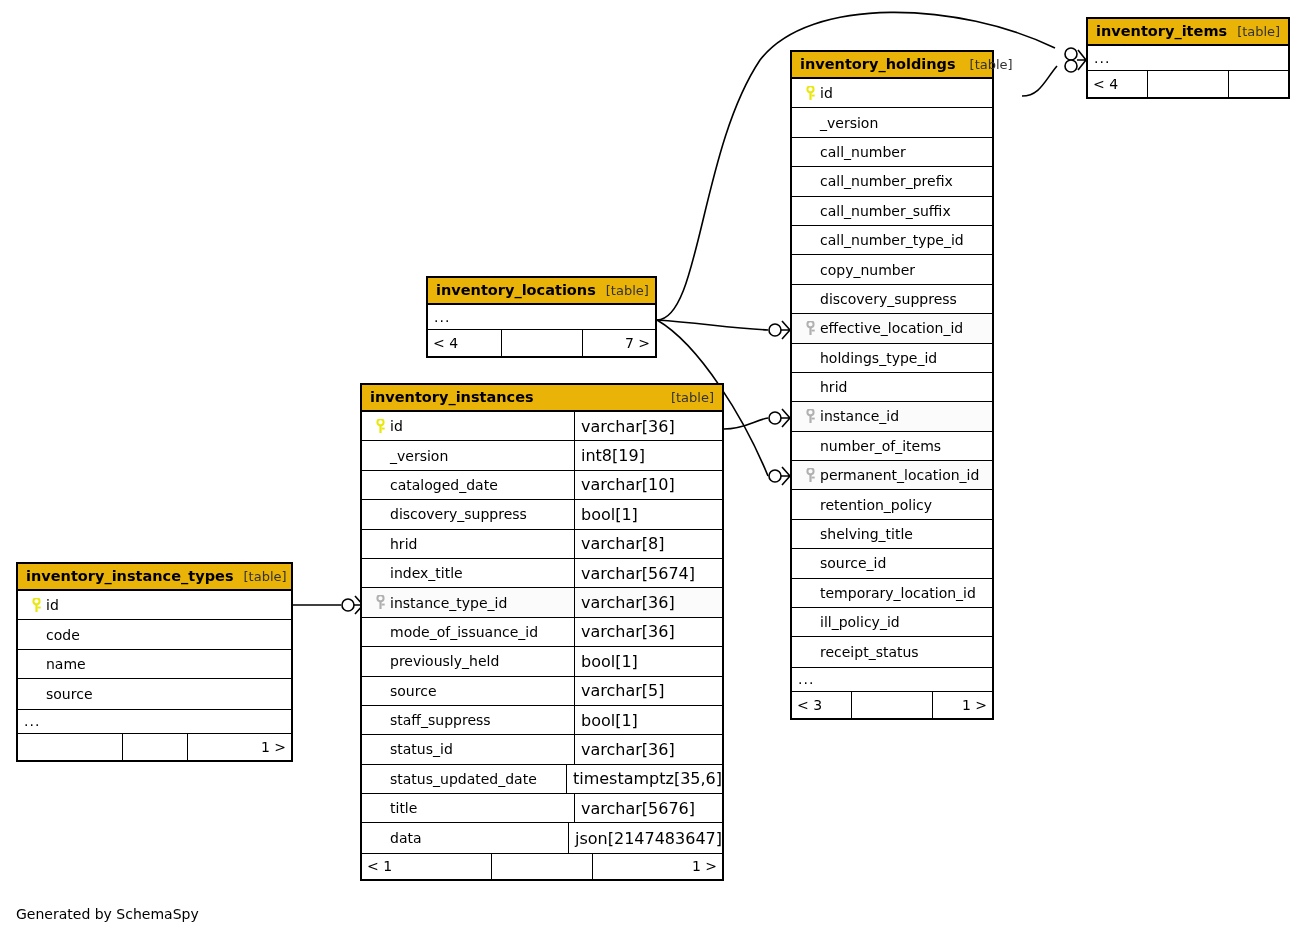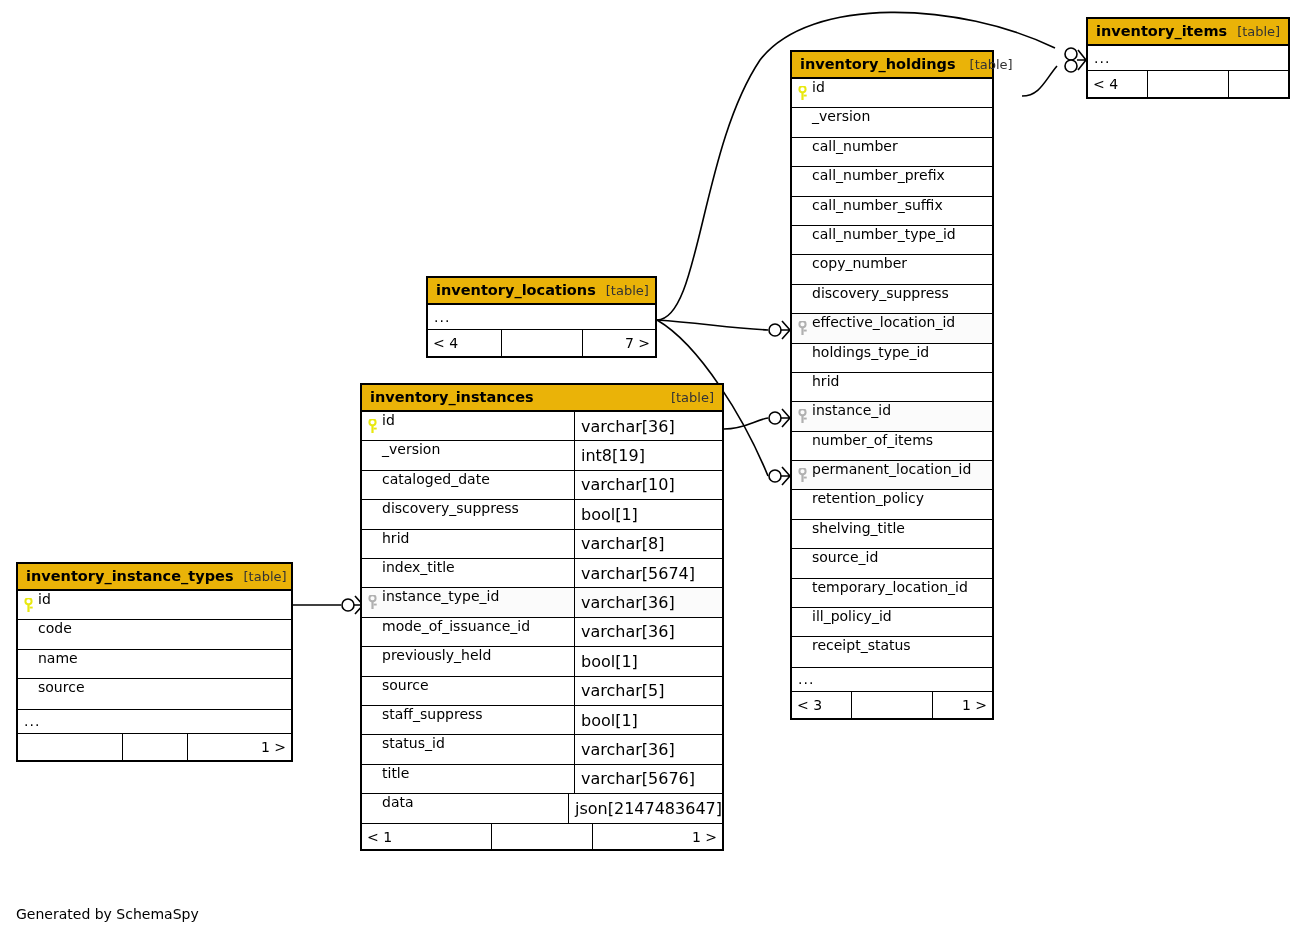--- a/index.html
+++ b/index.html
@@ -54,21 +54,23 @@
     box-sizing: border-box;
     height: 29.4px;
     align-items: center;
     font-size: 14px;
     color: #000000;
   }
   .row:last-child { border-bottom: none; }
 
   .col-name {
     display: flex;
-    box-sizing: border-box;
+    align-items: center;
+    box-sizing: border-box;
+    padding-left: 8px;
     height: 100%;
     flex: 1 1 auto;
     overflow: hidden;
     white-space: nowrap;
   }
   .col-type {
     box-sizing: border-box;
     border-left: 1px solid #000000;
     padding-left: 6px;
     height: 100%;
@@ -450,20 +452,27 @@
       <div class="row">
         <span class="col-name">
           <span class="keyslot"></span>
           <span>status_id</span>
         </span>
         <span class="col-type" style="flex:0 0 148px;">varchar[36]</span>
       </div>
       <div class="row">
         <span class="col-name">
           <span class="keyslot"></span>
+          <span>status_updated_date</span>
+        </span>
+        <span class="col-type" style="flex:0 0 148px;">timestamptz[35,6]</span>
+      </div>
+      <div class="row">
+        <span class="col-name">
+          <span class="keyslot"></span>
           <span>title</span>
         </span>
         <span class="col-type" style="flex:0 0 148px;">varchar[5676]</span>
       </div>
       <div class="row">
         <span class="col-name">
           <span class="keyslot"></span>
           <span>data</span>
         </span>
         <span class="col-type" style="flex:0 0 148px;">json[2147483647]</span>

